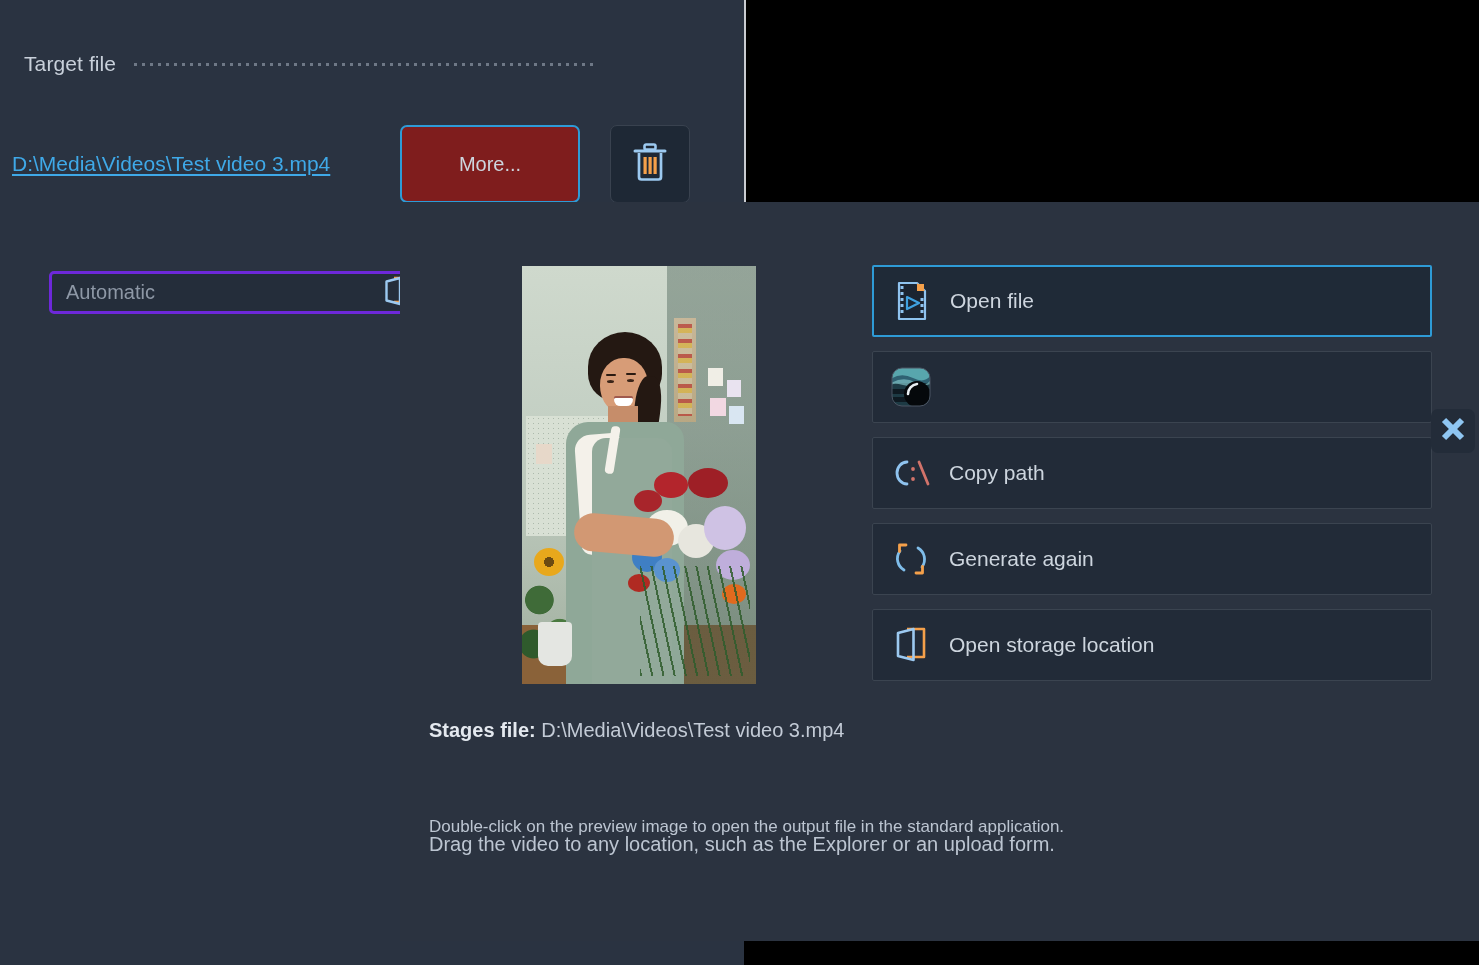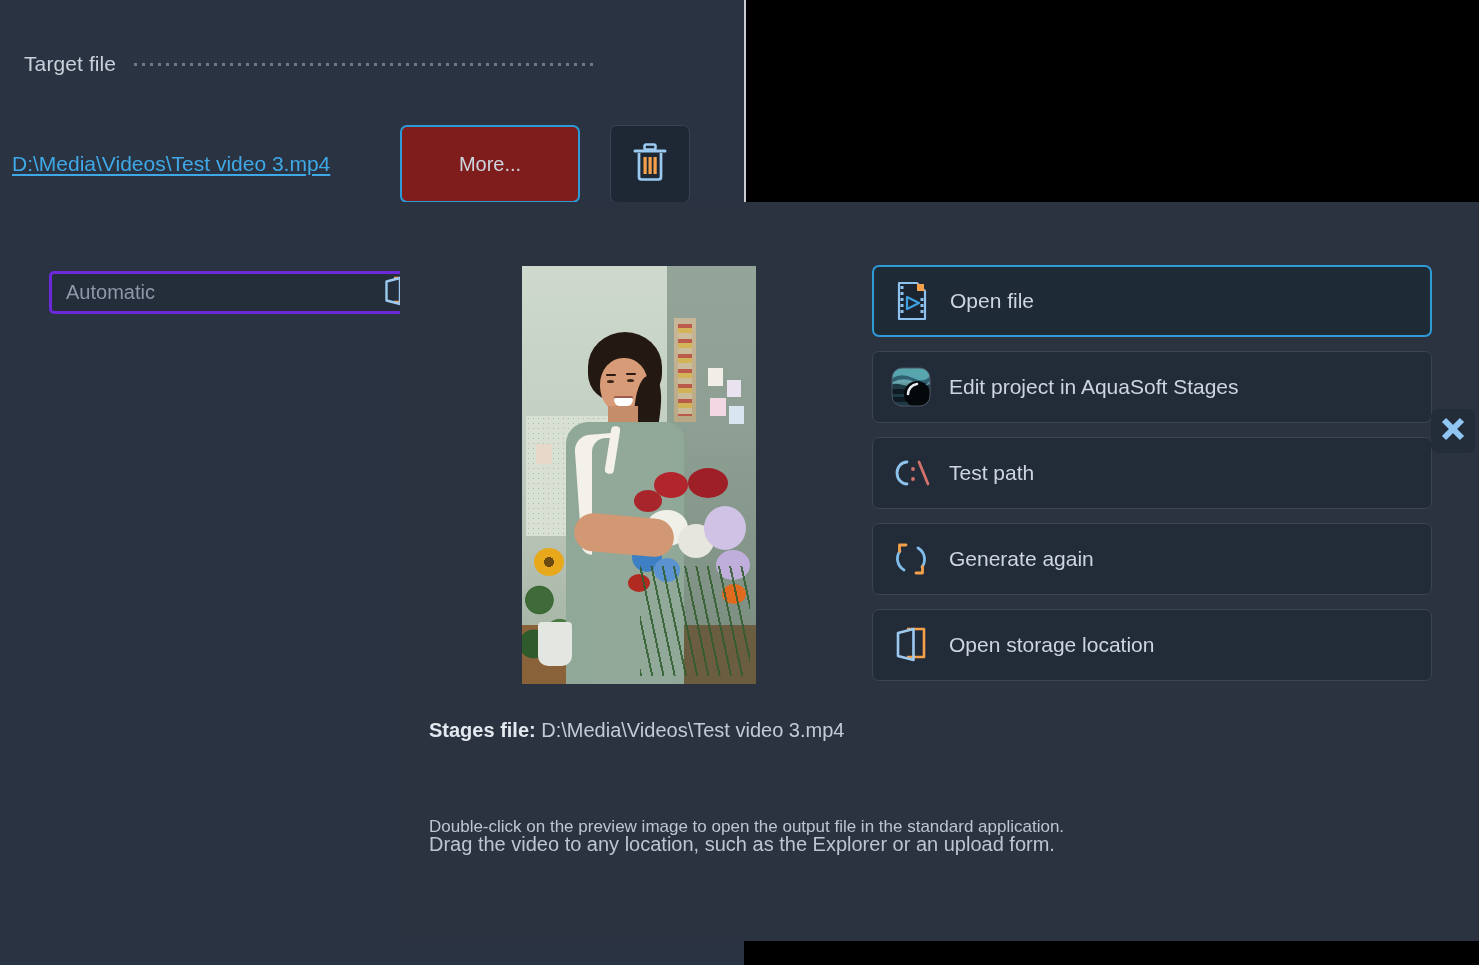--- a/index.html
+++ b/index.html
@@ -357,21 +357,21 @@
     position: absolute;
     left: 472px; top: 63px;
     width: 560px;
   }
   .action-btn {
     position: relative;
     height: 72px;
     margin-bottom: 14px;
     background: #222b38;
     border: 1px solid #3b4450;
-    border-radius: 7px;
+    border-radius: 2px;
     display: flex;
     align-items: center;
     box-sizing: border-box;
     cursor: pointer;
   }
   .action-btn.selected {
     border: 2px solid #2e9bd6;
     background: #1f2a37;
   }
   .action-icon {
@@ -547,33 +547,32 @@
               <path d="M0 12 Q10 5 22 11 T40 8 L40 0 L0 0 Z" fill="#58a6ad"></path>
               <path d="M0 16 Q12 9 24 15 T40 12 L40 17 Q26 22 12 18 T0 22 Z" fill="#7fc0c4" opacity=".7"></path>
               <rect x="0" y="22" width="40" height="5" fill="#0f1a22"></rect>
               <rect x="0" y="30" width="40" height="5" fill="#0f1a22"></rect>
               <circle cx="26" cy="27" r="13" fill="#05080b"></circle>
               <path d="M26 17 A10 10 0 0 0 17 27" fill="none" stroke="#e9eef2" stroke-width="2.6" stroke-linecap="round"></path>
             </g>
             <rect x="1" y="1" width="38" height="38" rx="10" fill="none" stroke="#4b5563" stroke-width="1"></rect>
           </svg>
         </div>
-        <div class="action-label">Edit project in AquaSoft Stages</div>
       </div>
 
       <div class="action-btn">
         <div class="action-icon">
           <svg width="42" height="34" viewBox="0 0 42 34">
             <path d="M17 6 A10 11 0 1 0 17 28" fill="none" stroke="#8fc3ef" stroke-width="2.8" stroke-linecap="round"></path>
             <circle cx="23" cy="13" r="1.9" fill="#d2736a"></circle>
             <circle cx="23" cy="23" r="1.9" fill="#d2736a"></circle>
             <line x1="29" y1="6" x2="38" y2="28" stroke="#d2736a" stroke-width="2.8" stroke-linecap="round"></line>
           </svg>
         </div>
-        <div class="action-label">Test path</div>
+        <div class="action-label">Copy path</div>
       </div>
 
       <div class="action-btn">
         <div class="action-icon">
           <svg width="38" height="38" viewBox="0 0 38 38">
             <path d="M8 11 A13 13 0 0 0 12 30" fill="none" stroke="#7fbdea" stroke-width="2.8" stroke-linecap="round"></path>
             <path d="M26 8 A13 13 0 0 1 30 27" fill="none" stroke="#7fbdea" stroke-width="2.8" stroke-linecap="round"></path>
             <path d="M7.5 11.5 L7.5 5 L14 5" fill="none" stroke="#f5a04a" stroke-width="2.8" stroke-linecap="round" stroke-linejoin="round"></path>
             <path d="M30.5 26.5 L30.5 33 L24 33" fill="none" stroke="#f5a04a" stroke-width="2.8" stroke-linecap="round" stroke-linejoin="round"></path>
           </svg>

